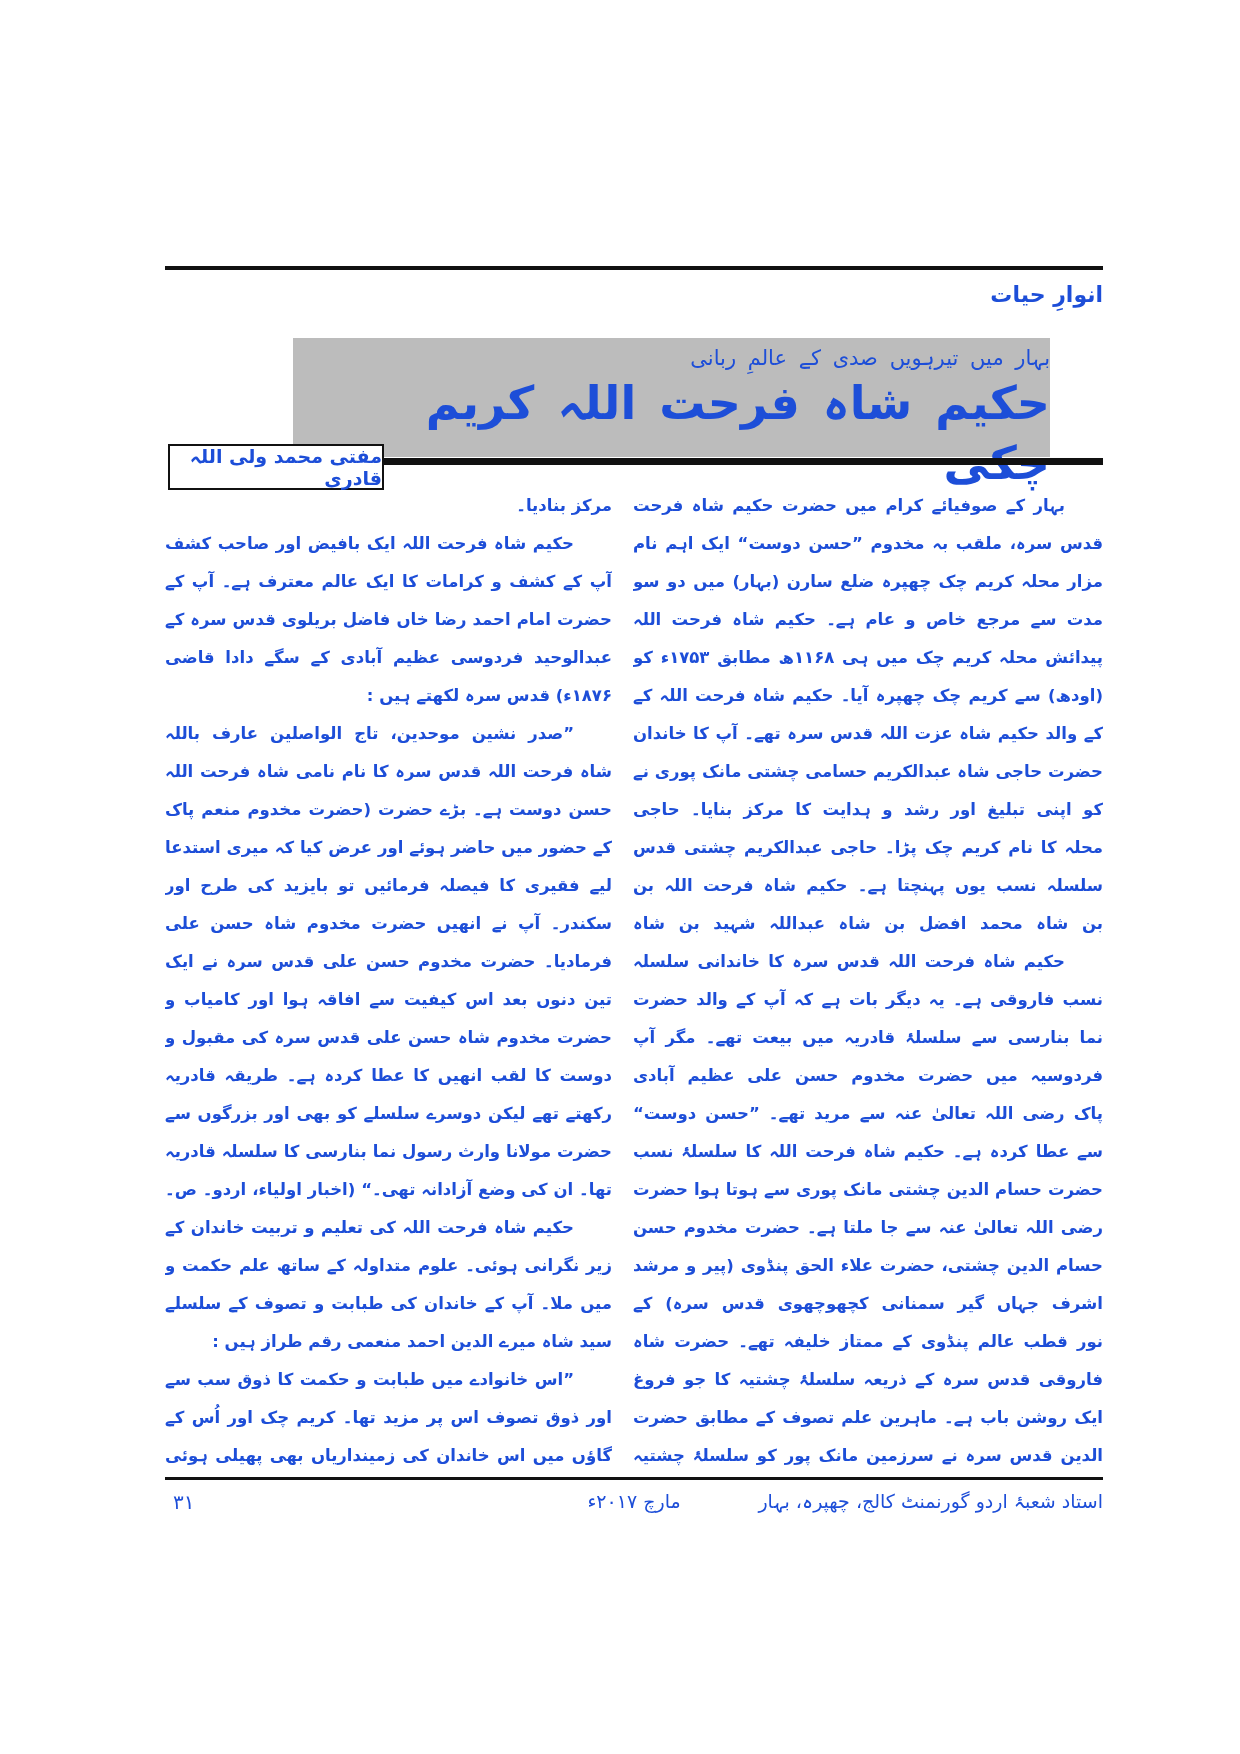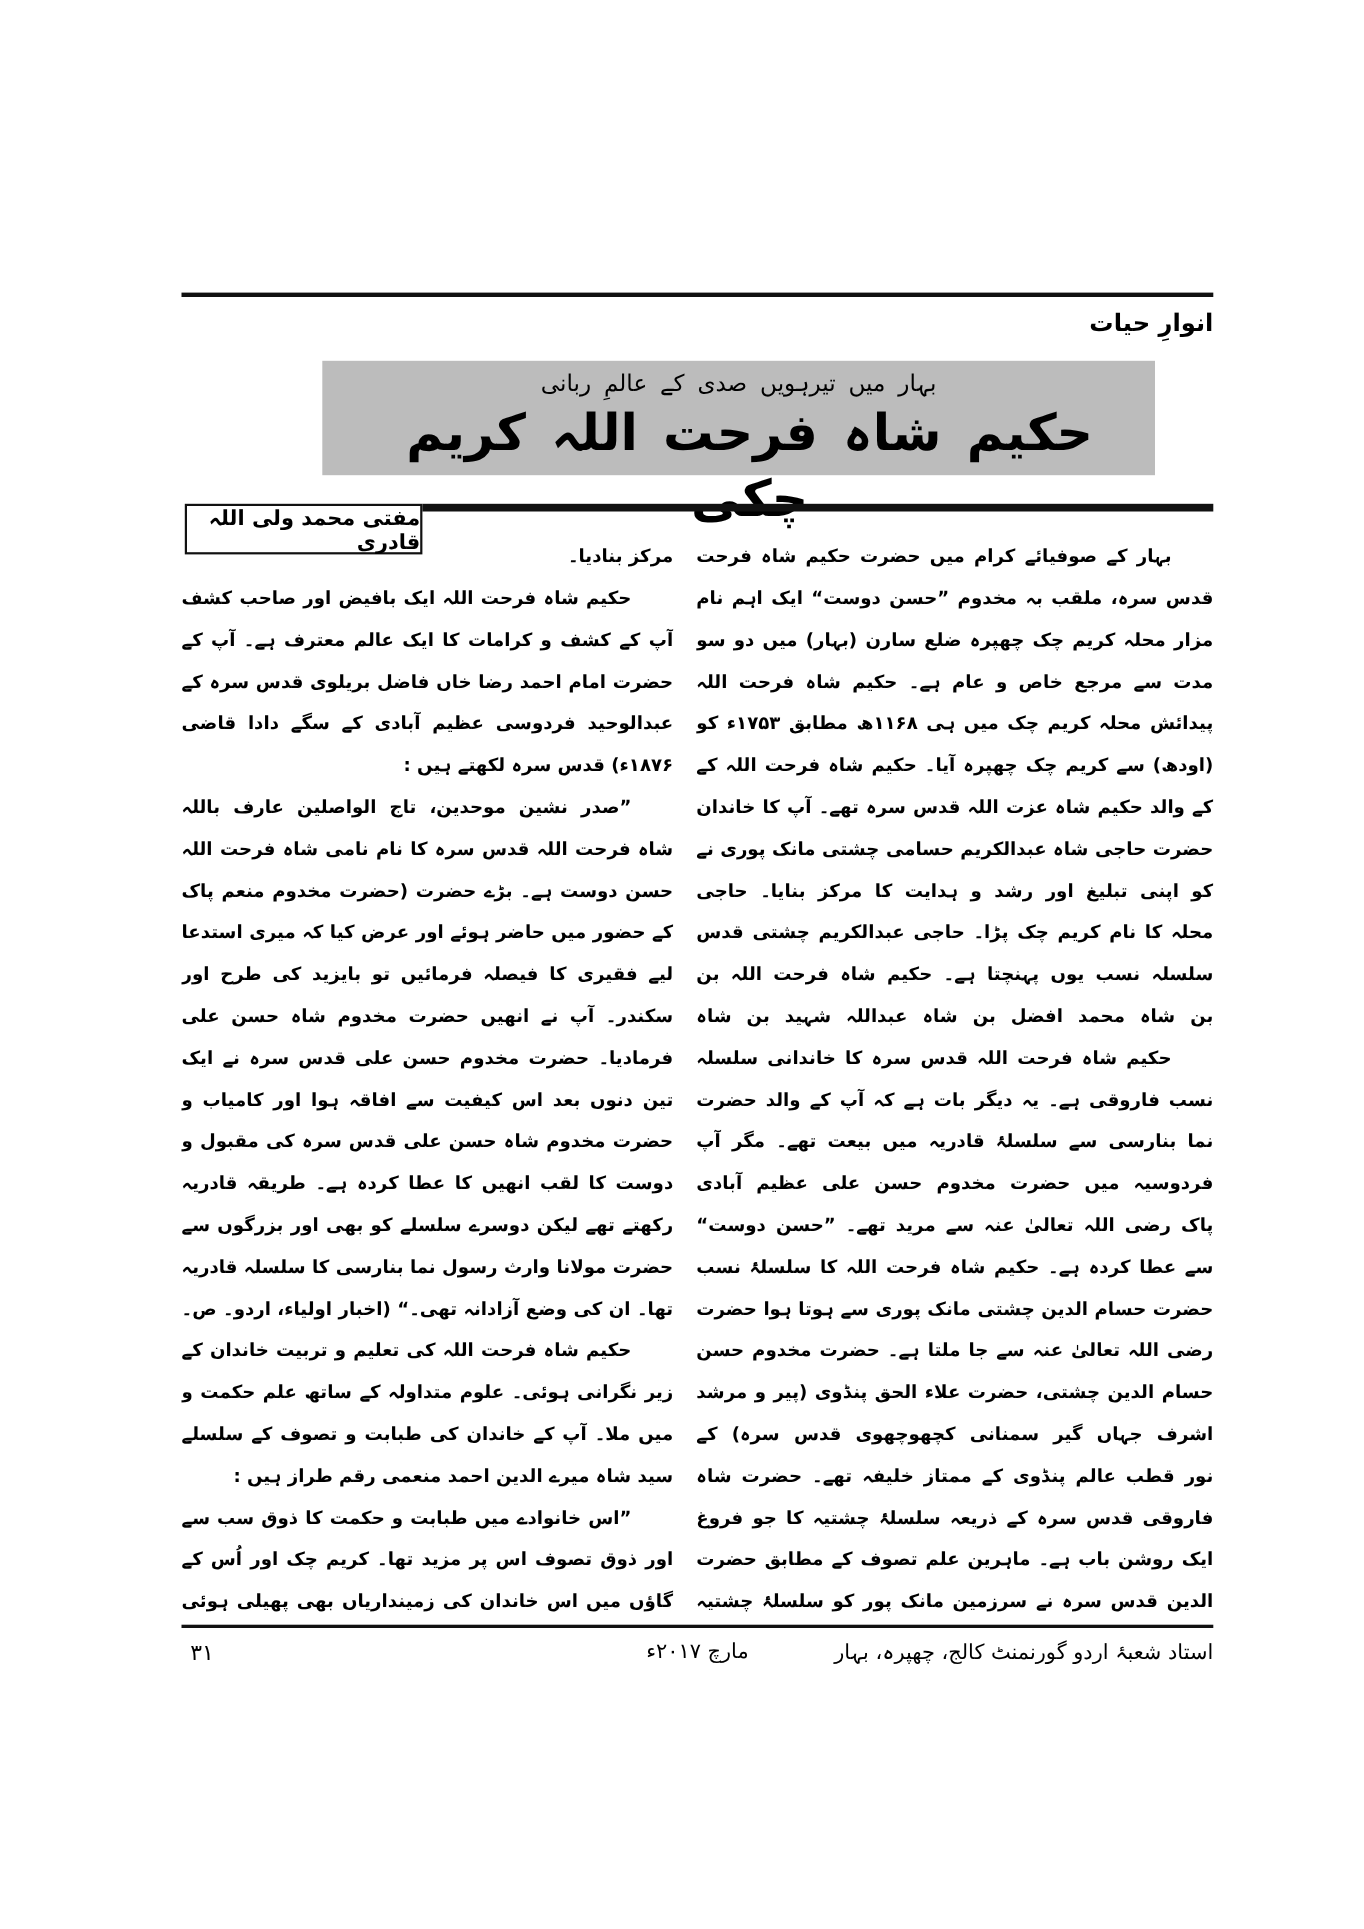--- a/index.html
+++ b/index.html
@@ -2,52 +2,52 @@
 <html lang="ur"><head>
 <meta charset="utf-8">
 <style>
   html,body{margin:0;padding:0;background:#e8e8e8;}
   .page{
     position:relative;
     width:1240px;height:1754px;
     margin:0 auto;
     background:#ffffff;
     font-family:"DejaVu Sans",sans-serif;
-    color:#000000;
+    color:#1d4ed8;
     overflow:hidden;
   }
   
   .top-rule{
     position:absolute;left:165px;top:266px;width:938px;height:4px;
     background:#111;
   }
   .section-label{
     position:absolute;left:165px;top:282px;width:938px;
     direction:rtl;text-align:right;
     font-size:22px;font-weight:bold;
   }
   
   .banner{
-    position:absolute;left:293px;top:328px;width:757px;height:104px;
+    position:absolute;left:293px;top:338px;width:757px;height:119px;
     background:#bcbcbc;
-    direction:rtl;text-align:center;
+    direction:rtl;
   }
   .banner .subtitle{
     margin-top:5px;
     font-size:21px;line-height:30px;
     word-spacing:5px;
   }
   .banner .title{
     font-size:46px;line-height:60px;font-weight:bold;
     word-spacing:7px;
     margin-left:20px;
   }
   
   .author-box{
-    position:absolute;left:168px;top:458px;width:212px;height:42px;
+    position:absolute;left:168px;top:444px;width:212px;height:42px;
     border:2px solid #111;background:#fff;
     display:flex;align-items:center;justify-content:flex-start;
     direction:rtl;
     font-size:19px;font-weight:bold;
   }
   .author-rule{
     position:absolute;left:384px;top:458px;width:719px;height:7px;
     background:#111;
   }
   

